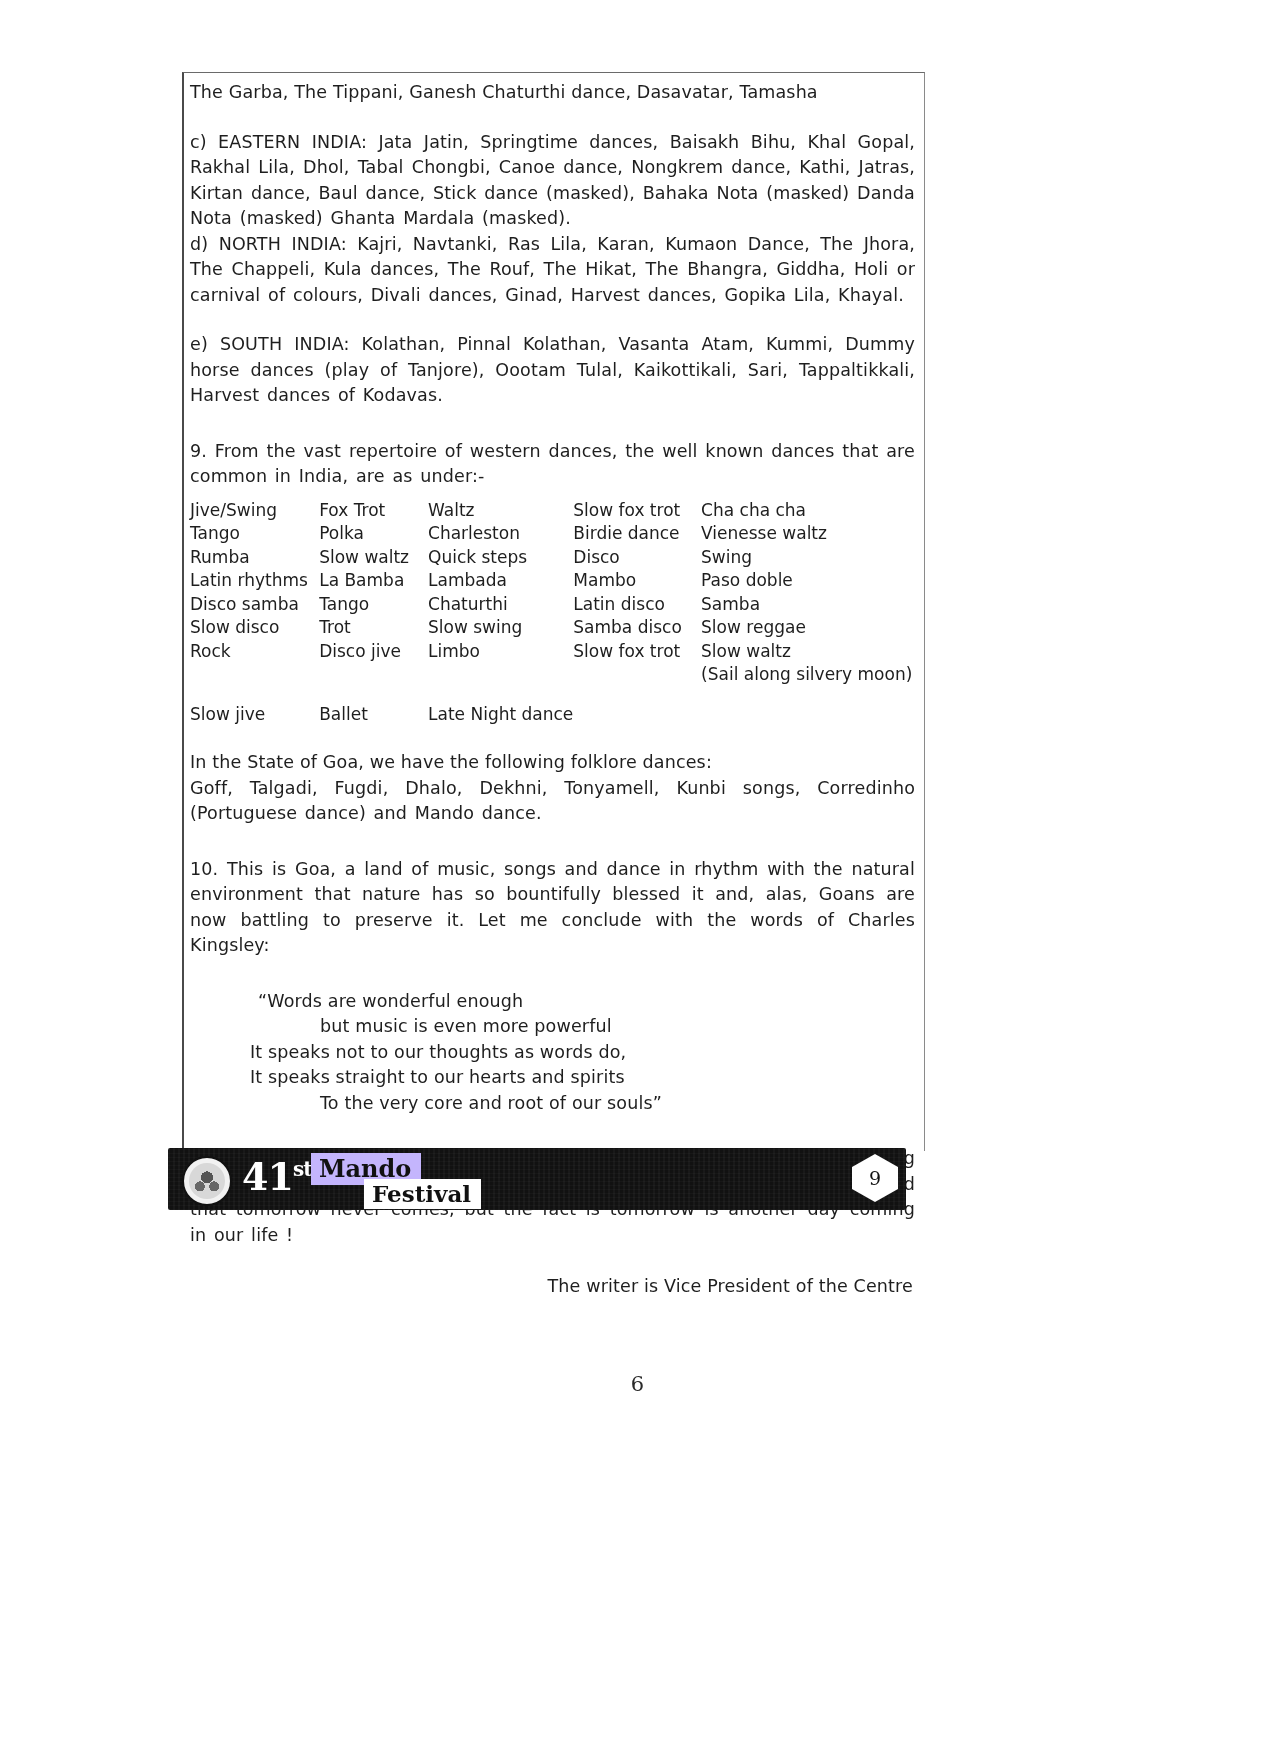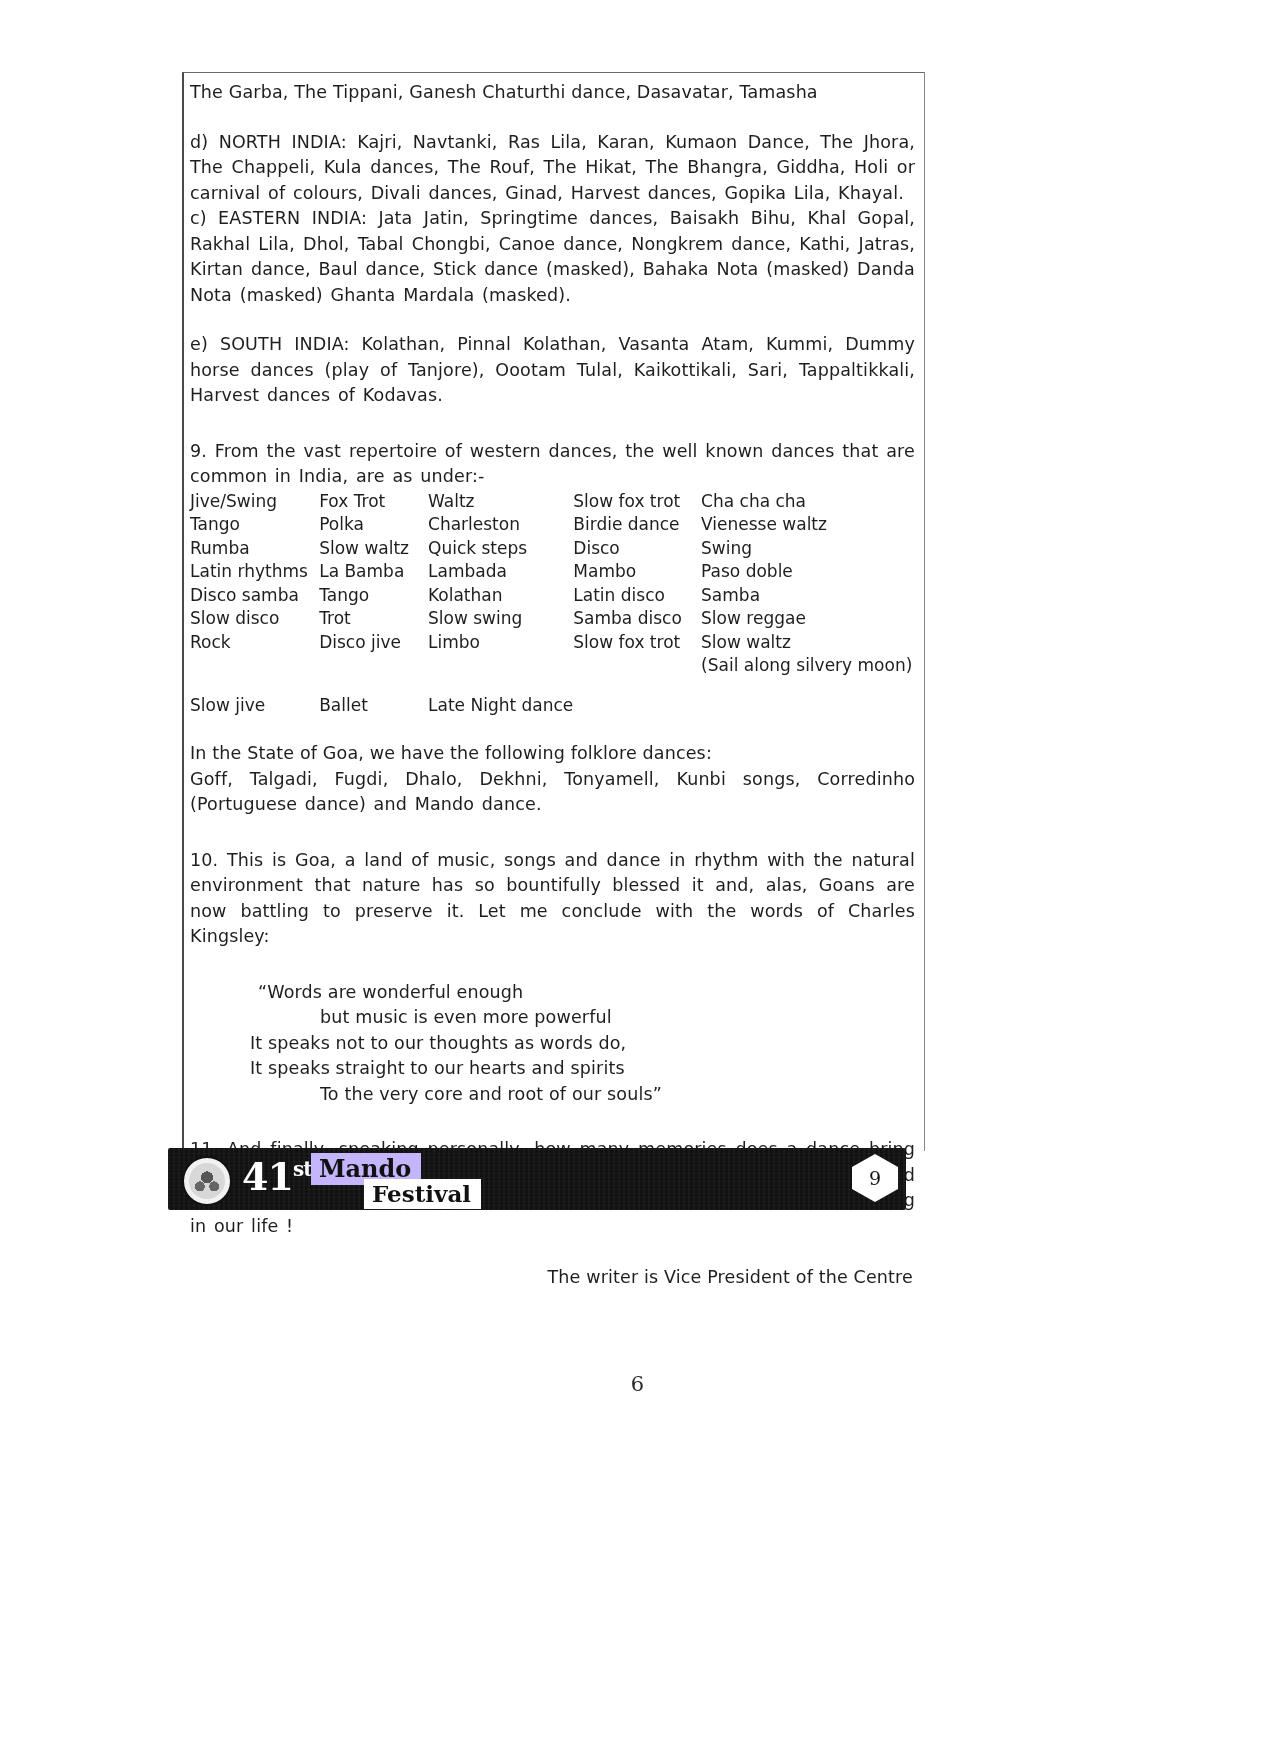--- a/index.html
+++ b/index.html
@@ -46,21 +46,21 @@
     color: #1e1e1e;
   }
   .gap-md { height: 24px; }
   .gap-lg { height: 30px; }
   .just { text-align: justify; }
   .spread { word-spacing: 2px; }
 
   
   .dance-table {
     border-collapse: collapse;
-    margin-top: 0;
+    margin-top: 9px;
   }
   .dance-table td {
     font-size: 17px;
     line-height: 23.5px;
     padding: 0 0 0 0;
     vertical-align: top;
     color: #1e1e1e;
     white-space: nowrap;
   }
   .dance-table td.c0 { width: 134px; }
@@ -208,23 +208,23 @@
 <div class="page">
 
   <div class="scan-frame"></div>
 
   <div class="content">
 
     <p>The Garba, The Tippani, Ganesh Chaturthi dance, Dasavatar, Tamasha</p>
 
     <div class="gap-md"></div>
 
+    <p class="just spread">c) EASTERN INDIA:  Jata Jatin, Springtime dances, Baisakh Bihu, Khal Gopal, Rakhal Lila, Dhol, Tabal Chongbi, Canoe dance, Nongkrem dance, Kathi, Jatras, Kirtan dance, Baul  dance, Stick dance (masked), Bahaka Nota (masked) Danda Nota (masked) Ghanta Mardala (masked).</p>
+
     <p class="just spread">d) NORTH INDIA:  Kajri, Navtanki, Ras Lila, Karan, Kumaon Dance, The Jhora, The Chappeli, Kula dances, The Rouf, The Hikat, The Bhangra, Giddha, Holi or carnival of colours, Divali dances, Ginad, Harvest dances, Gopika Lila, Khayal.</p>
-
-    <p class="just spread">c) EASTERN INDIA:  Jata Jatin, Springtime dances, Baisakh Bihu, Khal Gopal, Rakhal Lila, Dhol, Tabal Chongbi, Canoe dance, Nongkrem dance, Kathi, Jatras, Kirtan dance, Baul  dance, Stick dance (masked), Bahaka Nota (masked) Danda Nota (masked) Ghanta Mardala (masked).</p>
 
     <div class="gap-md"></div>
 
     <p class="just spread">e) SOUTH INDIA: Kolathan, Pinnal Kolathan, Vasanta Atam, Kummi, Dummy horse dances (play of Tanjore), Oootam Tulal, Kaikottikali, Sari, Tappaltikkali, Harvest dances of Kodavas.</p>
 
     <div class="gap-lg"></div>
 
     <p class="just spread">9. From  the  vast repertoire of western dances, the well known dances that are common in India, are as under:-</p>
 
     <table class="dance-table">
@@ -253,21 +253,21 @@
         <tr>
           <td class="c0">Latin rhythms</td>
           <td class="c1">La Bamba</td>
           <td class="c2">Lambada</td>
           <td class="c3">Mambo</td>
           <td class="c4">Paso doble</td>
         </tr>
         <tr>
           <td class="c0">Disco samba</td>
           <td class="c1">Tango</td>
-          <td class="c2">Kolathan</td>
+          <td class="c2">Chaturthi</td>
           <td class="c3">Latin disco</td>
           <td class="c4">Samba</td>
         </tr>
         <tr>
           <td class="c0">Slow disco</td>
           <td class="c1">Trot</td>
           <td class="c2">Slow swing</td>
           <td class="c3">Samba disco</td>
           <td class="c4">Slow reggae</td>
         </tr>

